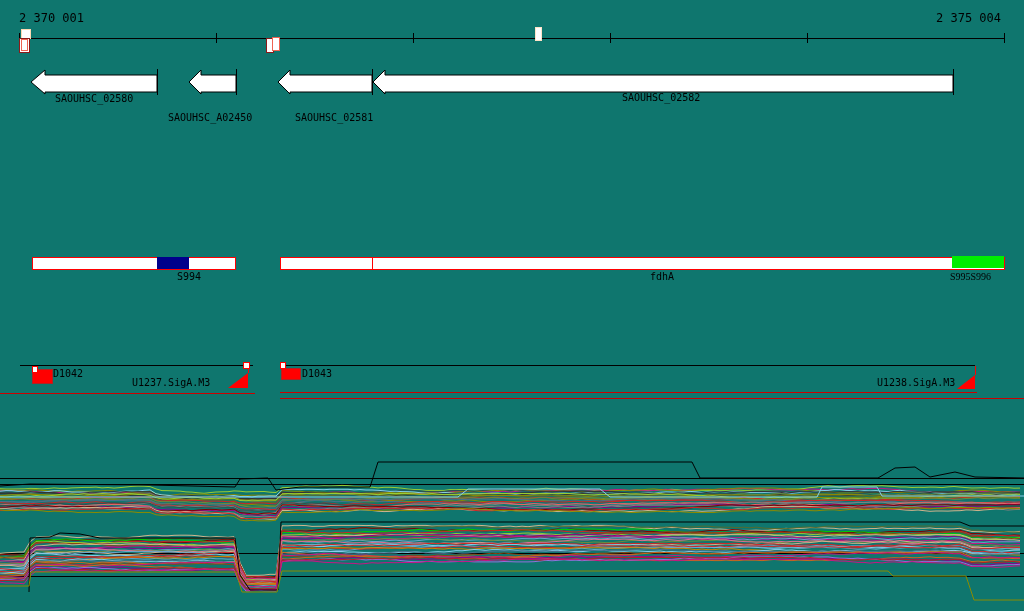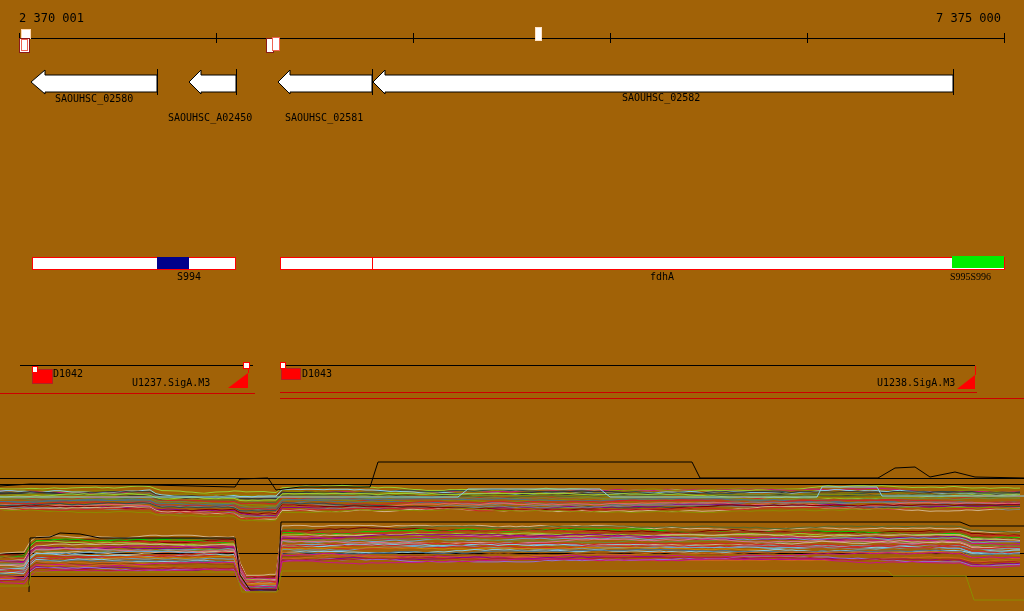--- a/index.html
+++ b/index.html
@@ -1,16 +1,16 @@
 <!DOCTYPE html>
 <html><head>
 <meta charset="utf-8">
 <style>
   html,body{margin:0;padding:0;background:#ffffff;}
-  #stage{position:relative;width:1024px;height:611px;background:#a16207;overflow:hidden;
+  #stage{position:relative;width:1024px;height:611px;background:#0f766e;overflow:hidden;
          font-family:"DejaVu Sans Mono","Liberation Mono",monospace;}
   #scene{position:absolute;left:0;top:0;}
   .lbl{position:absolute;color:#000;font-size:10px;line-height:11px;white-space:pre;}
   .lbl.ruler{font-size:12px;line-height:13px;}
 </style>
 </head>
 <body>
 
 <div id="stage">
   <svg id="scene" width="1024" height="611">
@@ -114,25 +114,25 @@
       <polyline points="0,579.7 6,579.5 12,579.8 18,580.6 24,579.9 30,571.9 36,567.6 42,567.9 48,568.1 54,567.6 60,567.9 66,568.3 72,567.8 78,568.1 84,567.5 90,567.4 96,567.8 102,568.5 108,568.6 114,569 120,569.7 126,569.5 132,570 138,570.2 144,570.1 150,570.2 156,570.2 162,570.2 168,570.2 174,569.5 180,569.2 186,569.3 192,568.8 198,568.9 204,568.5 210,568.8 216,568.6 222,569.1 228,568.6 234,569.4 240,584 246,591 252,590.6 258,590.2 264,590.8 270,590.9 276,591 282,561.4 288,560.7 294,560.1 300,560.3 306,559.7 312,559.8 318,559.4 324,558.9 330,558.7 336,559.4 342,560 348,559.6 354,559.4 360,559.3 366,560 372,559.4 378,559.3 384,559.3 390,559.7 396,559.9 402,560.7 408,561.3 414,561.7 420,561.8 426,561.4 432,561.5 438,561.9 444,561.9 450,561.8 456,561.6 462,561.2 468,561.4 474,561.9 480,561.9 486,561.9 492,561.9 498,561.9 504,561.5 510,561.7 516,561.9 522,561.9 528,561.9 534,561.7 540,561 546,560.3 552,560.8 558,560.3 564,559.8 570,560.4 576,560.2 582,560.7 588,560.2 594,560.1 600,559.6 606,560.3 612,560.1 618,559.8 624,560.4 630,560.3 636,560.2 642,559.8 648,559.7 654,559.3 660,559.4 666,559.6 672,559.4 678,558.8 684,558.1 690,558.6 696,559 702,559 708,558.2 714,558.1 720,558.5 726,558.5 732,557.7 738,557.2 744,556.9 750,556.9 756,556.9 762,557 768,556.9 774,557.2 780,557.2 786,556.9 792,556.9 798,557.3 804,556.9 810,557.6 816,557 822,556.9 828,556.9 834,557.7 840,558.2 846,558.3 852,558.6 858,558.1 864,558.8 870,559.4 876,559.3 882,559.9 888,560.6 894,560.1 900,560.9 906,561.6 912,561.3 918,561.9 924,561.3 930,561.4 936,561.5 942,561.9 948,561.9 954,561.9 960,561.9 966,563.7 972,565.9 978,565.9 984,565.9 990,565.9 996,565.3 1002,565.1 1008,564.7 1014,564.7 1020,564.3" fill="none" stroke="#9370DB" stroke-width="1"></polyline>
       <polyline points="0,580.6 6,580.3 12,580.7 18,580.7 24,580.8 30,572.9 36,568.6 42,568.4 48,568.7 54,569.3 60,570.1 66,570.4 72,570.4 78,569.8 84,569.3 90,569.9 96,570.2 102,570.8 108,570.3 114,570.6 120,570 126,570.4 132,569.7 138,569.4 144,569.1 150,568.7 156,568.4 162,567.6 168,568.4 174,567.6 180,568.4 186,567.9 192,568.3 198,568.6 204,568.1 210,568.3 216,568.3 222,568.6 228,568.6 234,568 240,581.3 246,588.1 252,588.7 258,589.1 264,589.7 270,589.9 276,590.1 282,560.6 288,559.9 294,560 300,560 306,559.5 312,559.8 318,559.7 324,559.1 330,559.4 336,559.7 342,559.6 348,559.3 354,559.5 360,558.9 366,558.3 372,558.8 378,558.3 384,558.6 390,559.3 396,558.5 402,557.8 408,558.3 414,557.6 420,558 426,557.5 432,557.5 438,558.2 444,558.5 450,558.9 456,558.4 462,559.1 468,559 474,558.9 480,559.2 486,559.4 492,558.8 498,558.5 504,558 510,558.5 516,558.6 522,559.3 528,559.1 534,559.7 540,560.2 546,559.6 552,558.9 558,559.4 564,559.3 570,559 576,559.2 582,559.7 588,559.1 594,558.5 600,558 606,557.5 612,557.8 618,557.5 624,557.5 630,557.6 636,557.5 642,557.5 648,557.8 654,557.5 660,557.5 666,557.5 672,557.5 678,557.5 684,557.9 690,557.6 696,558 702,558 708,557.6 714,557.6 720,557.9 726,557.5 732,558.2 738,558 744,557.5 750,558.2 756,557.8 762,557.5 768,557.5 774,557.5 780,557.5 786,557.5 792,557.5 798,557.9 804,558.1 810,557.5 816,558.2 822,558.9 828,559.1 834,559.6 840,559.2 846,559.4 852,560 858,560.2 864,559.8 870,559.3 876,559 882,559.7 888,559.9 894,559.8 900,559.1 906,559.4 912,559.9 918,559.9 924,559.8 930,560.1 936,560.1 942,559.3 948,559.2 954,559.3 960,559.3 966,561.1 972,562.6 978,563 984,562.5 990,562 996,562.6 1002,562.2 1008,561.6 1014,561.5 1020,562.2" fill="none" stroke="#B22222" stroke-width="1"></polyline>
       <polyline points="0,582.2 6,583 12,583 18,583.3 24,583.8 30,575.9 36,571.1 42,571.6 48,571.1 54,570.4 60,570.1 66,569.8 72,569.8 78,570.6 84,570.6 90,571.3 96,570.8 102,571 108,571.7 114,571.2 120,570.5 126,571.1 132,570.6 138,571.1 144,570.5 150,569.9 156,570.3 162,570.4 168,570 174,570.4 180,570.3 186,570 192,570 198,569.2 204,569.4 210,569.5 216,570.2 222,569.9 228,569.9 234,570.3 240,583.4 246,589.9 252,590.4 258,589.6 264,589.2 270,589.3 276,589.7 282,561.7 288,561.1 294,560.9 300,560.9 306,560.9 312,561 318,561.6 324,562.3 330,562.6 336,562.7 342,563.1 348,563.3 354,563.4 360,564 366,563.5 372,562.7 378,563.1 384,562.7 390,562.6 396,562.7 402,562.5 408,562.5 414,562.6 420,562.3 426,561.6 432,561 438,561.7 444,561.7 450,561 456,561.2 462,561.7 468,561.4 474,561 480,560.2 486,560.6 492,560.2 498,559.9 504,560.4 510,559.7 516,559.1 522,559.1 528,559.1 534,559.1 540,559.1 546,559.1 552,559.1 558,559.1 564,559.1 570,559.6 576,559.3 582,559.6 588,559.6 594,560 600,560.8 606,560 612,560.2 618,559.6 624,560.3 630,559.8 636,559.9 642,560.1 648,560.1 654,560 660,560.8 666,560.5 672,560.2 678,560.7 684,560.2 690,559.7 696,559.6 702,559.7 708,559.2 714,559.1 720,559.1 726,559.1 732,559.1 738,559.1 744,559.7 750,559.1 756,559.1 762,559.1 768,559.4 774,559.5 780,559.1 786,559.3 792,559.6 798,559.3 804,559.2 810,559.1 816,559.2 822,559.2 828,560 834,560.7 840,561.1 846,561.2 852,561.8 858,562.4 864,562.4 870,563.1 876,562.4 882,562.9 888,562.1 894,561.9 900,562.3 906,562.4 912,561.6 918,562.2 924,562.5 930,562.6 936,562.8 942,563.1 948,562.9 954,563.3 960,562.8 966,564.9 972,566.6 978,566.3 984,566.7 990,566.7 996,567.4 1002,567.1 1008,566.7 1014,566.1 1020,565.8" fill="none" stroke="#C71585" stroke-width="1"></polyline>
       <polyline points="0,486 30,484 150,485 235,487 240,479 268,478 276,490 300,487 370,487 378,462 692,462 700,478 878,478 895,468 915,467 930,477 955,472 975,477 1024,478" fill="none" stroke="#000000" stroke-width="1"></polyline>
       <polyline points="29,592 30,538 50,537 60,533 80,534 100,538 235,538 240,575 250,590 278,590 281,522 960,522 970,526 1024,526" fill="none" stroke="#000000" stroke-width="1"></polyline>
       <polyline points="0,586 29,586 31,572 236,572 242,592 277,592 282,571 888,571 893,576 966,576 974,600 1024,600" fill="none" stroke="#8B8B00" stroke-width="1"></polyline>
       <polyline points="0,497 458,497 468,489 600,489 610,497 817,497 822,487 877,487 882,496 1024,496" fill="none" stroke="#87CEEB" stroke-width="1"></polyline>
     </svg>
 
   <div class="lbl ruler" style="left: 19px; top: 12px;">2 370 001</div>
-  <div class="lbl ruler" style="left: 936px; top: 12px;">7 375 000</div>
+  <div class="lbl ruler" style="left: 936px; top: 12px;">2 375 004</div>
 
   <div class="lbl" style="left: 55px; top: 93px;">SAOUHSC_02580</div>
   <div class="lbl" style="left: 168px; top: 112px;">SAOUHSC_A02450</div>
-  <div class="lbl" style="left: 285px; top: 112px;">SAOUHSC_02581</div>
+  <div class="lbl" style="left: 295px; top: 112px;">SAOUHSC_02581</div>
   <div class="lbl" style="left: 622px; top: 92px;">SAOUHSC_02582</div>
 
   <div class="lbl" style="left: 156px; top: 271px; margin-left: 21px;">S994</div>
   <div class="lbl" style="left: 650px; top: 271px;">fdhA</div>
   <div class="lbl" style="left: 950px; top: 271px; font-family: Liberation Serif, serif;">S995S996</div>
 
   <div class="lbl" style="left: 53px; top: 348px; margin-top: 20px;">D1042</div>
   <div class="lbl" style="left: 132px; top: 377px;">U1237.SigA.M3</div>
   <div class="lbl" style="left: 302px; top: 368px; text-align: right;">D1043</div>
   <div class="lbl" style="left: 877px; top: 377px;">U1238.SigA.M3</div>

